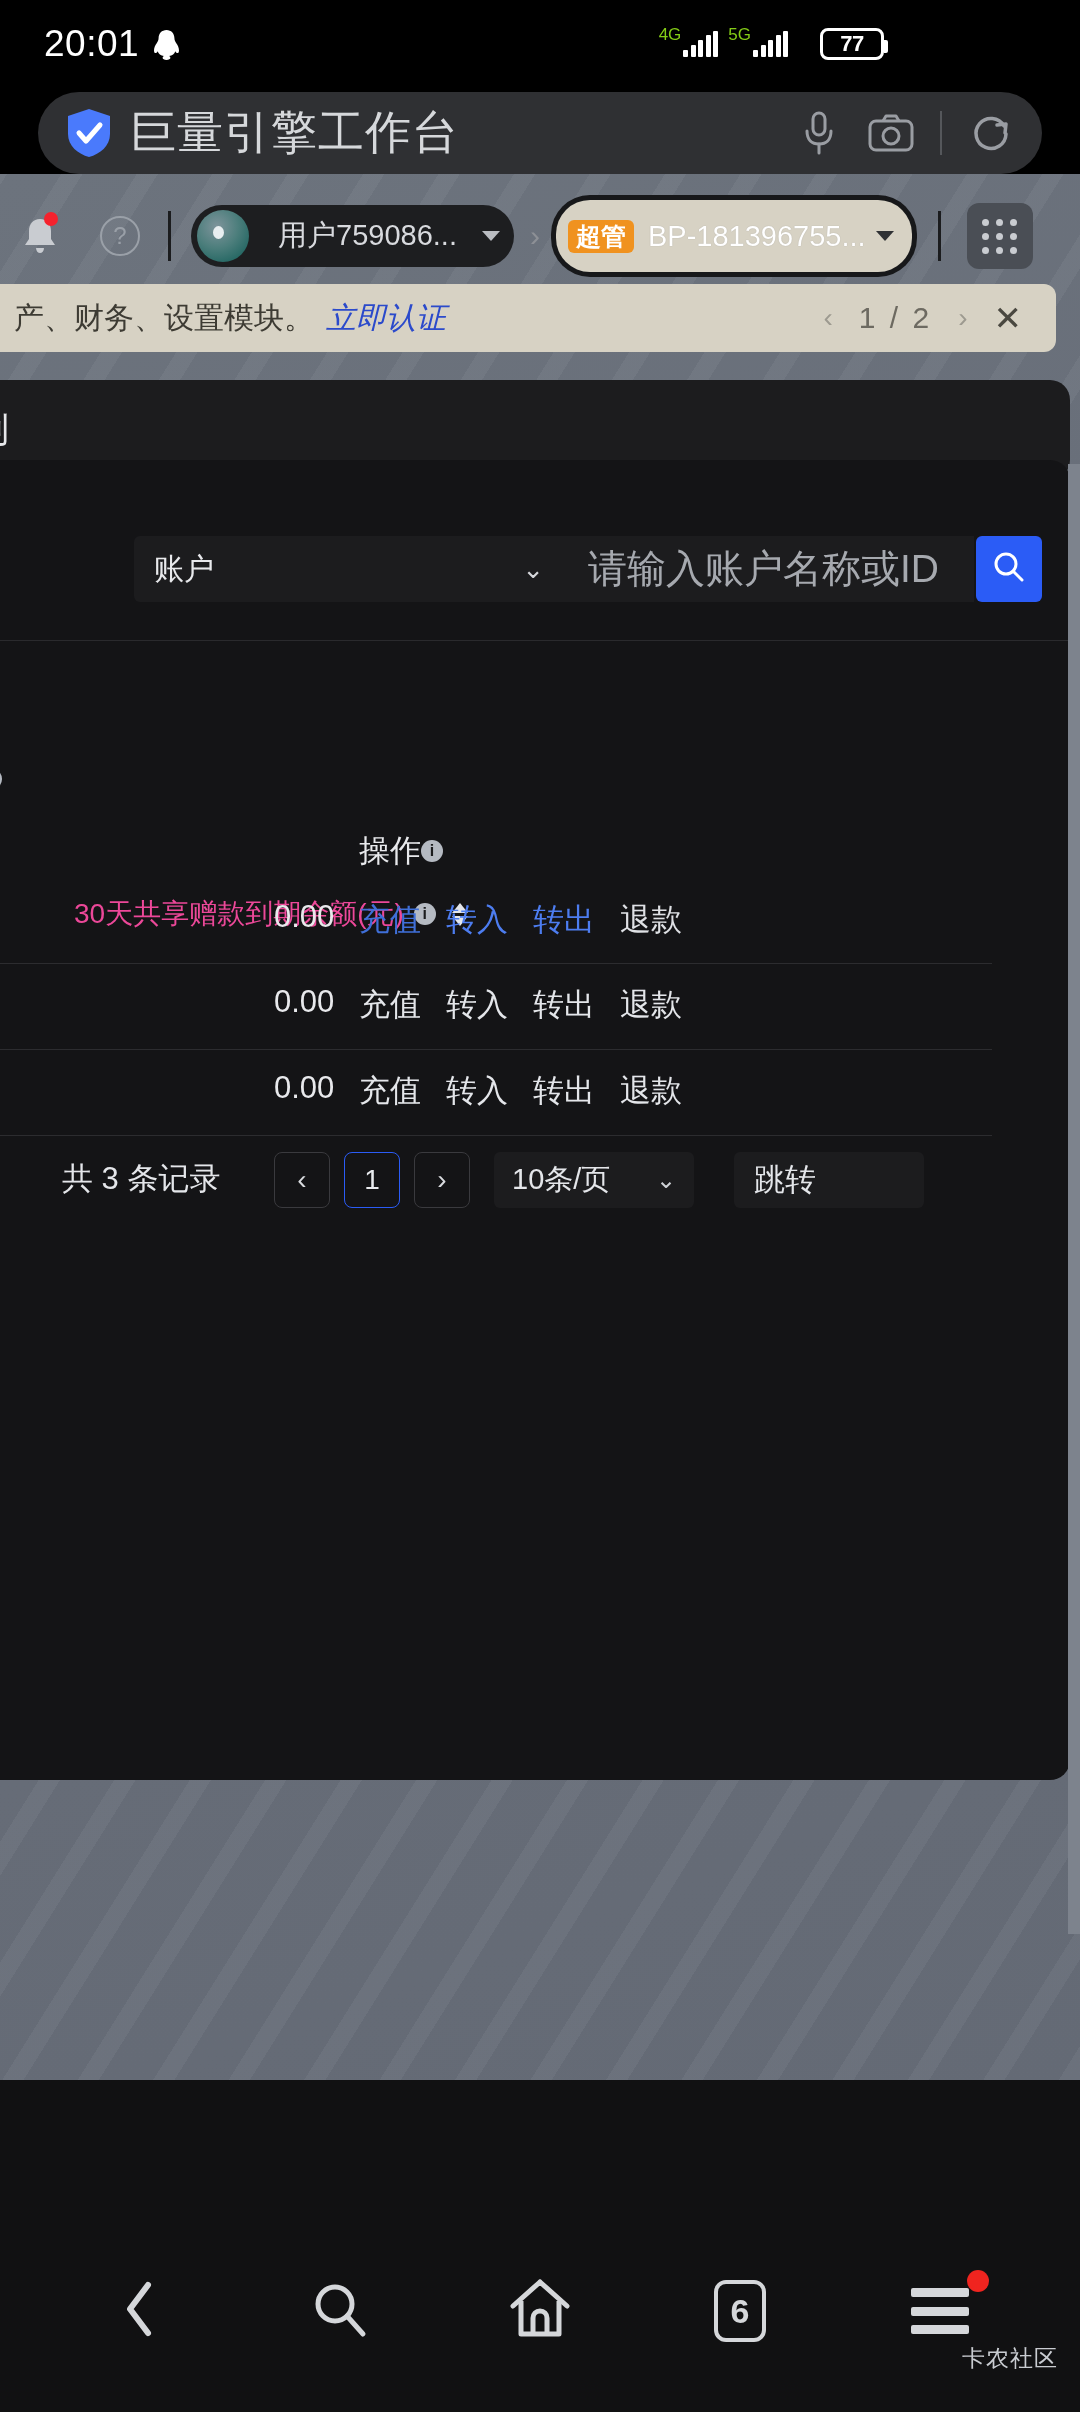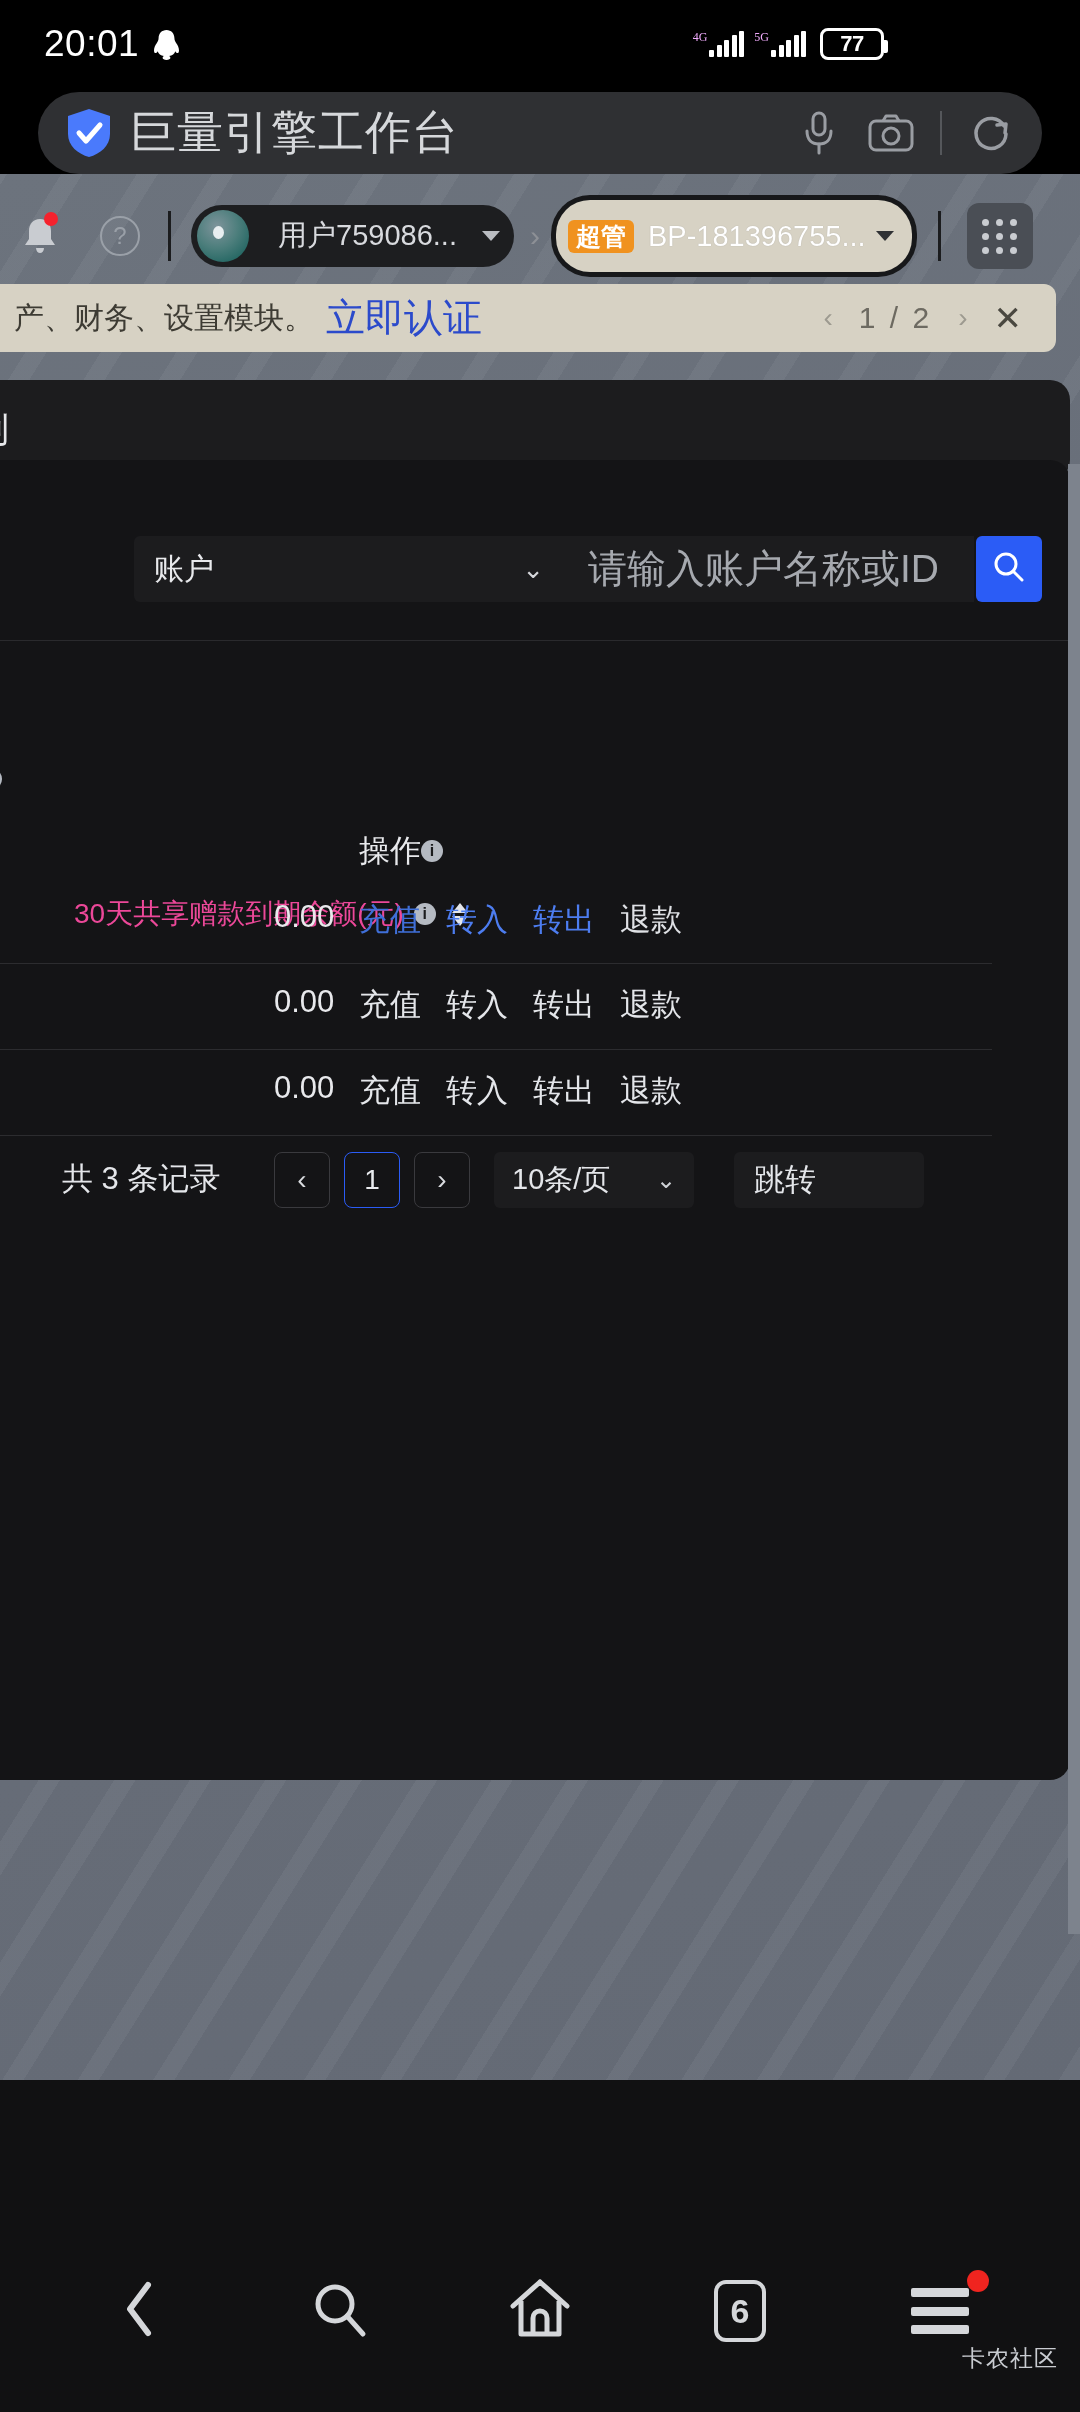--- a/index.html
+++ b/index.html
@@ -16,30 +16,30 @@
     position:absolute; top:0; left:0; width:928px; height:88px;
     display:flex; align-items:center; justify-content:space-between;
     padding:0 44px; background:#000;
   }
   .sb-left { display:flex; align-items:center; gap:14px; }
   .sb-time { color:#fff; font-size:37px; letter-spacing:0.5px; font-weight:400; }
   .qq-icon { width:27px; height:31px; position:relative; display:inline-block; }
   .qq-icon svg { display:block; }
   .sb-right { display:flex; align-items:center; gap:10px; }
   .net-grp { display:flex; align-items:flex-end; gap:2px; }
-  .net-label { color:#f0abfc; font-size:12px; line-height:1; position:relative; top:-14px;font-family:Liberation Serif, serif; }
+  .net-label { color:#84cc16; font-size:17px; line-height:1; position:relative; top:-14px; }
   .bars { display:flex; align-items:flex-end; gap:2.5px; height:26px; }
   .bars i { display:block; width:5px; background:#fff; border-radius:1px; }
   .bars i:nth-child(1){height:7px}.bars i:nth-child(2){height:12px}
   .bars i:nth-child(3){height:17px}.bars i:nth-child(4){height:22px}
   .bars i:nth-child(5){height:26px}
   .battery {
     width:64px; height:32px; border:3px solid #fff; border-radius:8px;
     display:flex; align-items:center; justify-content:center; position:relative;
-    margin-left:4px;
+    margin-left:22px;
   }
   .battery::after{content:"";position:absolute;right:-7px;top:9px;width:4px;height:13px;background:#fff;border-radius:0 2px 2px 0;}
   .battery span { color:#fff; font-size:22px; font-weight:700; letter-spacing:-0.5px; }
 
   
   .addrwrap { position:absolute; top:92px; left:0; width:1080px; height:82px; background:#000; }
   .addrbar {
     position:absolute; top:0; left:38px; width:1004px; height:82px;
     background:#2f3033; border-radius:42px;
     display:flex; align-items:center; padding:0 28px;
@@ -98,21 +98,21 @@
   .griddots { display:grid; grid-template-columns:repeat(3,7px); grid-template-rows:repeat(3,7px); gap:7px; }
   .griddots i { display:block; width:7px; height:7px; border-radius:50%; background:#c9ccd1; }
 
   
   .banner {
     position:absolute; top:110px; left:-20px; width:1076px; height:68px;
     background:#d7d2c4; border-radius:12px;
     display:flex; align-items:center; padding:0 34px;
   }
   .banner-txt { color:#3d3b33; font-size:30px; }
-  .banner-link { color:#2b4acb; font-size:39px; margin-left:12px; text-decoration:none; }
+  .banner-link { color:#2b4acb; font-size:30px; margin-left:12px; text-decoration:none;font-style:italic; }
   .banner-right { margin-left:auto; display:flex; align-items:center; gap:26px; }
   .b-chev { color:#9d9a90; font-size:28px; }
   .b-page { color:#6d6a61; font-size:30px; letter-spacing:3px; }
   .b-close { color:#4a4840; font-size:34px; }
 
   
   .card-title {
     position:absolute; top:206px; left:-26px; width:1096px; height:100px;
     background:#1c1c1e; border-radius:20px;
     display:flex; align-items:center; padding-left:0;

